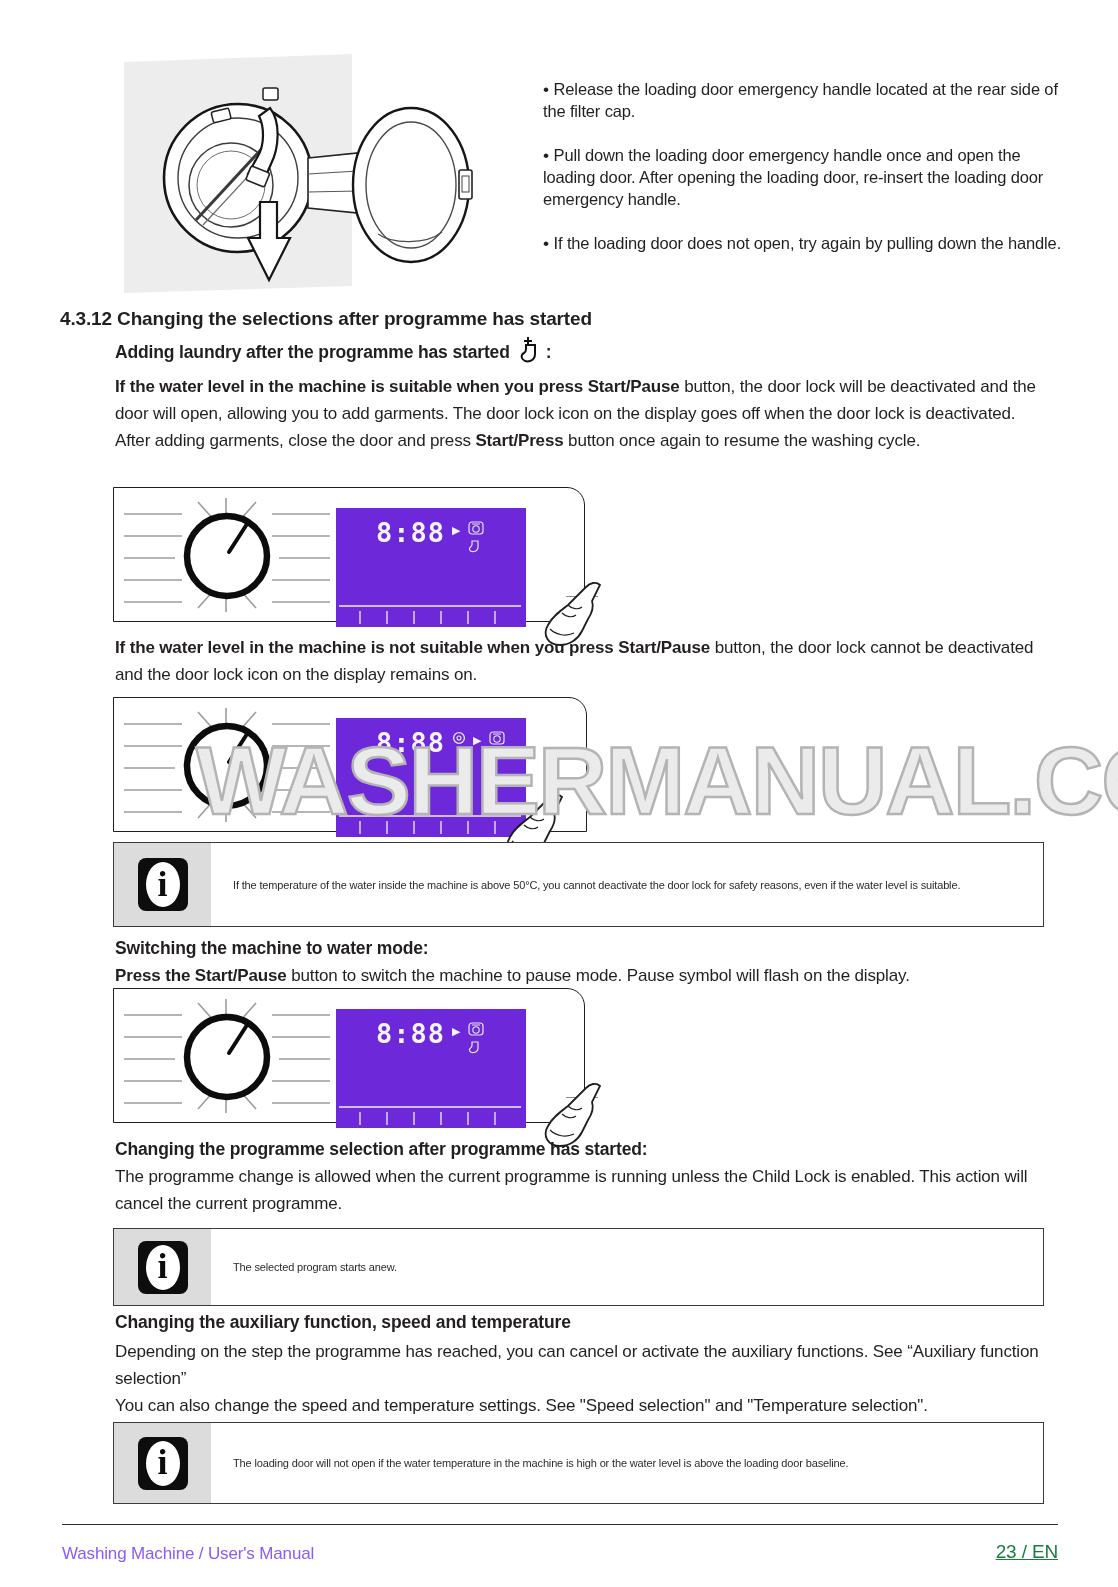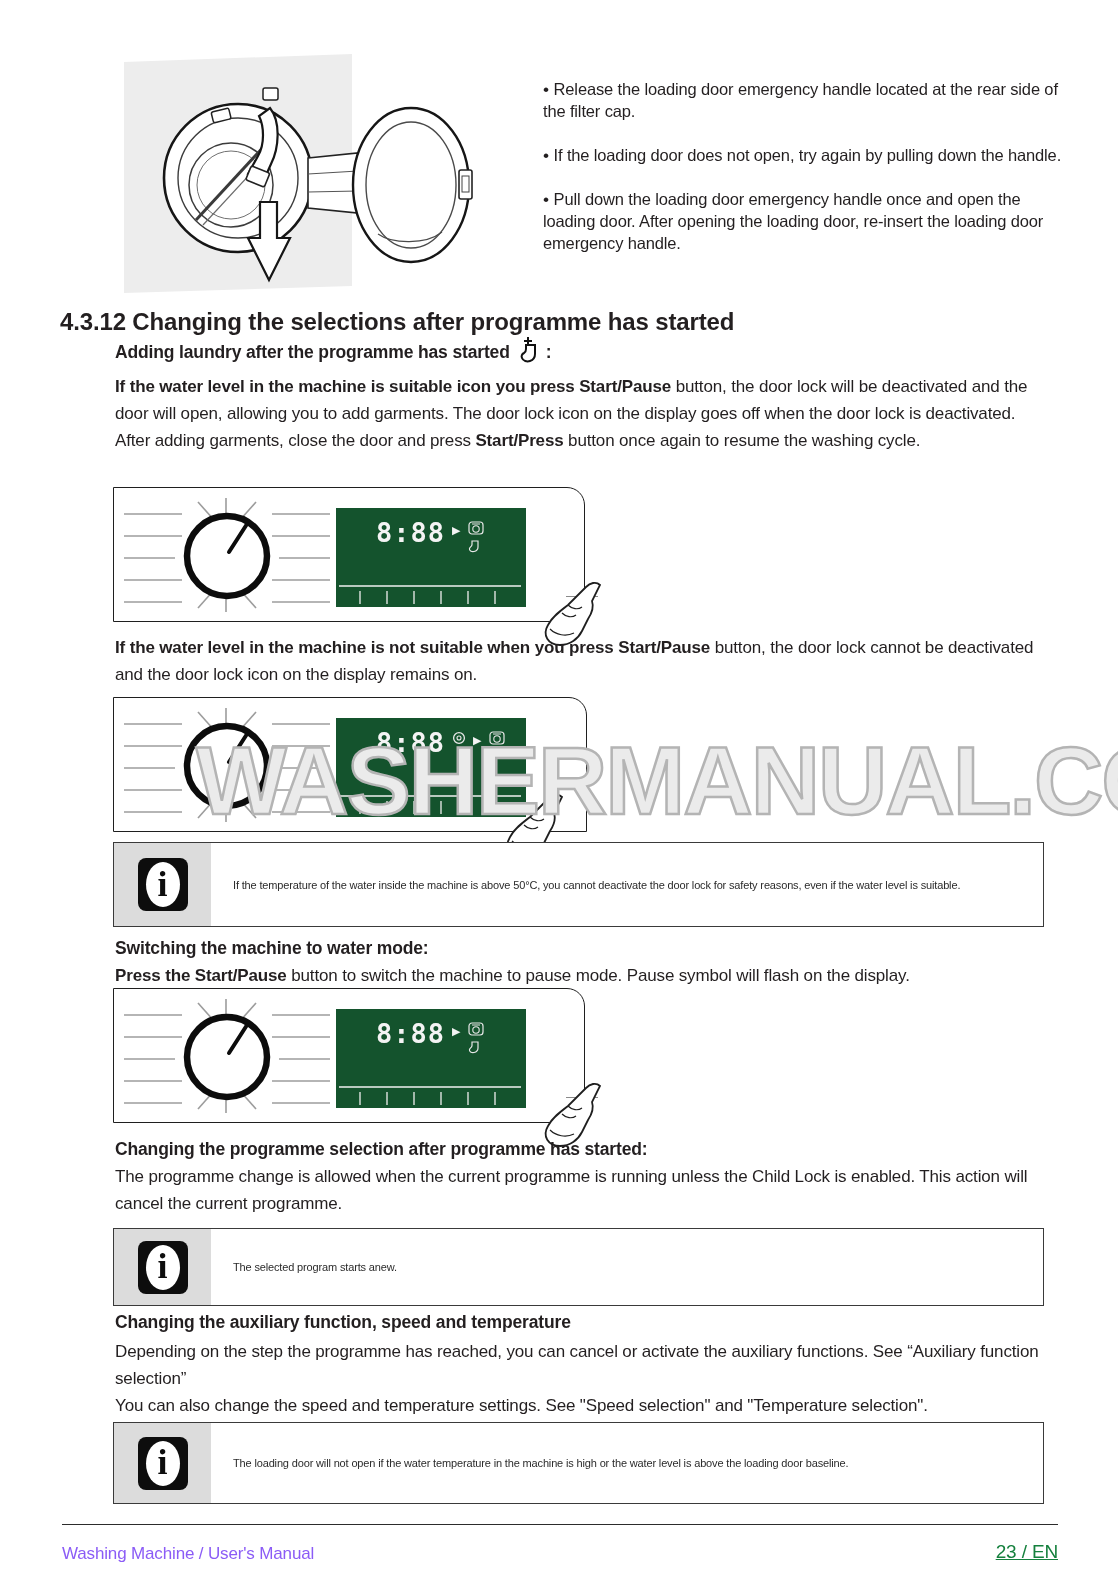--- a/index.html
+++ b/index.html
@@ -10,21 +10,21 @@
     font-family:"Liberation Sans",sans-serif;
     color:#231f20;
     overflow:hidden;
     margin:0 auto;
     letter-spacing:-0.15px;
   }
   .abs{position:absolute;}
   
   .section-title{
     left:60px;top:308px;width:980px;
-    font-size:24px;font-weight:bold;
+    font-size:19px;font-weight:bold;
   }
   .subhead{
     left:115px;width:930px;
     font-size:17.5px;font-weight:bold;
     display:flex;align-items:flex-end;gap:4px;
   }
   .body-text{
     left:115px;width:934px;
     font-size:17px;line-height:27px;
   }
@@ -37,22 +37,22 @@
   .bullet-item{margin-bottom:22px;}
   .bullet-item::before{content:"• ";font-size:1.05em;}
   
   .panel{
     left:113px;width:470px;height:133px;
     border:1.6px solid #1f1f1f;
     border-radius:0 18px 0 0;
     background:#fff;
   }
   .display{
-    position:absolute;left:222px;top:20px;width:190px;height:99px;
-    background:#14532d;
+    position:absolute;left:222px;top:20px;width:190px;height:119px;
+    background:#6d28d9;
   }
   .disp-row{
     position:absolute;top:11px;left:40px;
     display:flex;align-items:flex-start;gap:7px;
   }
   .seg{
     font-family:"DejaVu Sans Mono",monospace;
     font-size:27px;line-height:28px;font-weight:bold;color:#f4f4f4;
     letter-spacing:1px;
   }
@@ -136,37 +136,37 @@
       <rect x="339" y="118" width="13" height="29" rx="2" fill="#fff" stroke="#222" stroke-width="1.6"></rect>
       <rect x="342" y="124" width="7" height="16" fill="none" stroke="#444" stroke-width="1"></rect>
       <path d="M258,182 C272,192 306,193 322,180" fill="none" stroke="#4a4a4a" stroke-width="1.2"></path>
     </g>
 
     <path d="M140,150 h17 v36 h13 l-21,42 -21,-42 h12 z" fill="#ffffff" stroke="#161616" stroke-width="2.2"></path>
   </svg>
 
   <div class="abs bullets">
     <div class="bullet-item">Release the loading door emergency handle located at the rear side of the filter cap.</div>
+    <div class="bullet-item">Pull down the loading door emergency handle once and open the loading door. After opening the loading door, re-insert the loading door emergency handle.</div>
     <div class="bullet-item">If the loading door does not open, try again by pulling down the handle.</div>
-    <div class="bullet-item">Pull down the loading door emergency handle once and open the loading door. After opening the loading door, re-insert the loading door emergency handle.</div>
   </div>
 
   <h2 class="abs section-title" style="margin:0;">4.3.12 Changing the selections after programme has started</h2>
 
   <div class="abs subhead" style="top:342px;">
     <span>Adding laundry after the programme has started</span>
     <svg width="26" height="30" viewBox="0 0 26 30" style="margin:-10px 0 -2px 2px;">
       <path d="M8,2 h8 M12,-2 v8" transform="translate(0,4)" stroke="#111" stroke-width="2" fill="none"></path>
       <path d="M10,10 h9 v9 c0,3 -2,6 -5,7 c-3,1 -7,0 -8,-3 c-1,-2 0,-4 2,-5 c1.5,-0.8 2,-2 2,-4 z" fill="none" stroke="#111" stroke-width="2"></path>
     </svg>
     <span>:</span>
   </div>
 
   <div class="abs body-text" style="top:373px;">
-    <b>If the water level in the machine is suitable icon you press Start/Pause</b><span> button, the door lock will be deactivated and the door will open, allowing you to add garments. The door lock icon on the display goes off when the door lock is deactivated. After adding garments, close the door and press </span><b>Start/Press</b><span> button once again to resume the washing cycle.</span>
+    <b>If the water level in the machine is suitable when you press Start/Pause</b><span> button, the door lock will be deactivated and the door will open, allowing you to add garments. The door lock icon on the display goes off when the door lock is deactivated. After adding garments, close the door and press </span><b>Start/Press</b><span> button once again to resume the washing cycle.</span>
   </div>
 
   <div class="abs panel" style="top:487px;">
     <svg class="abs" style="left:6px;top:6px;" width="215" height="122" viewBox="0 0 215 122">
       <g stroke="#9c9c9c" stroke-width="1.6">
         <line x1="4" y1="20" x2="62" y2="20"></line>
           <line x1="4" y1="42" x2="62" y2="42"></line>
         <line x1="4" y1="64" x2="55" y2="64"></line>
           <line x1="4" y1="86" x2="62" y2="86"></line>
         <line x1="4" y1="108" x2="62" y2="108"></line>

